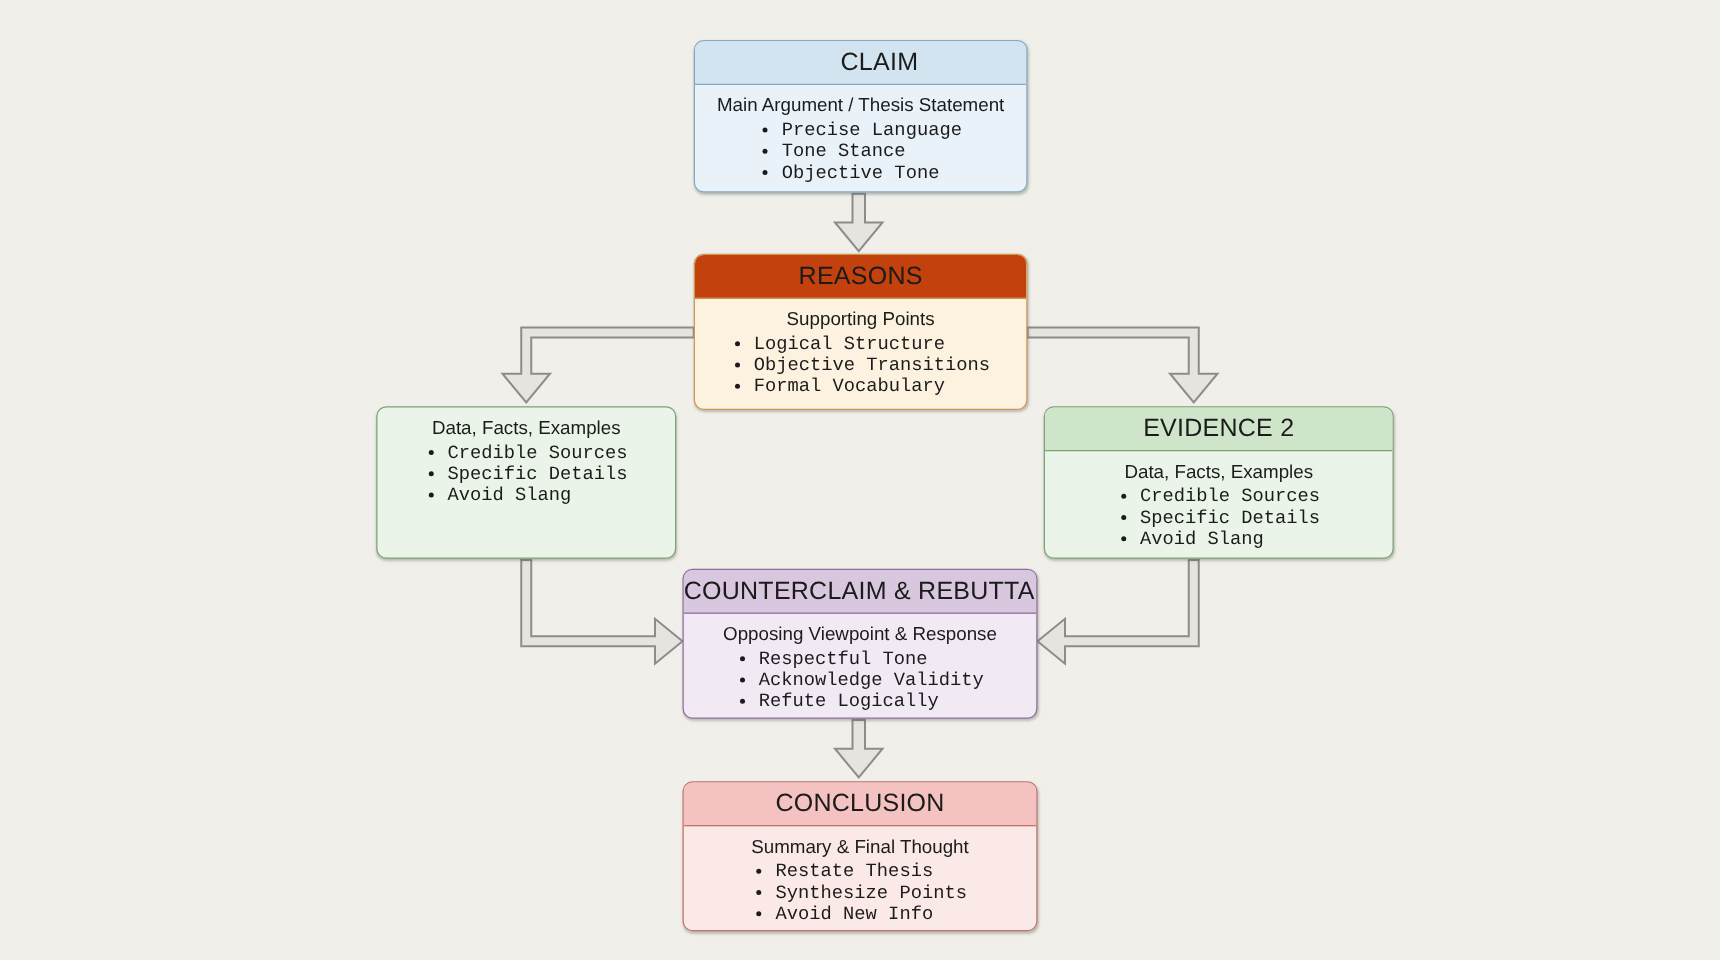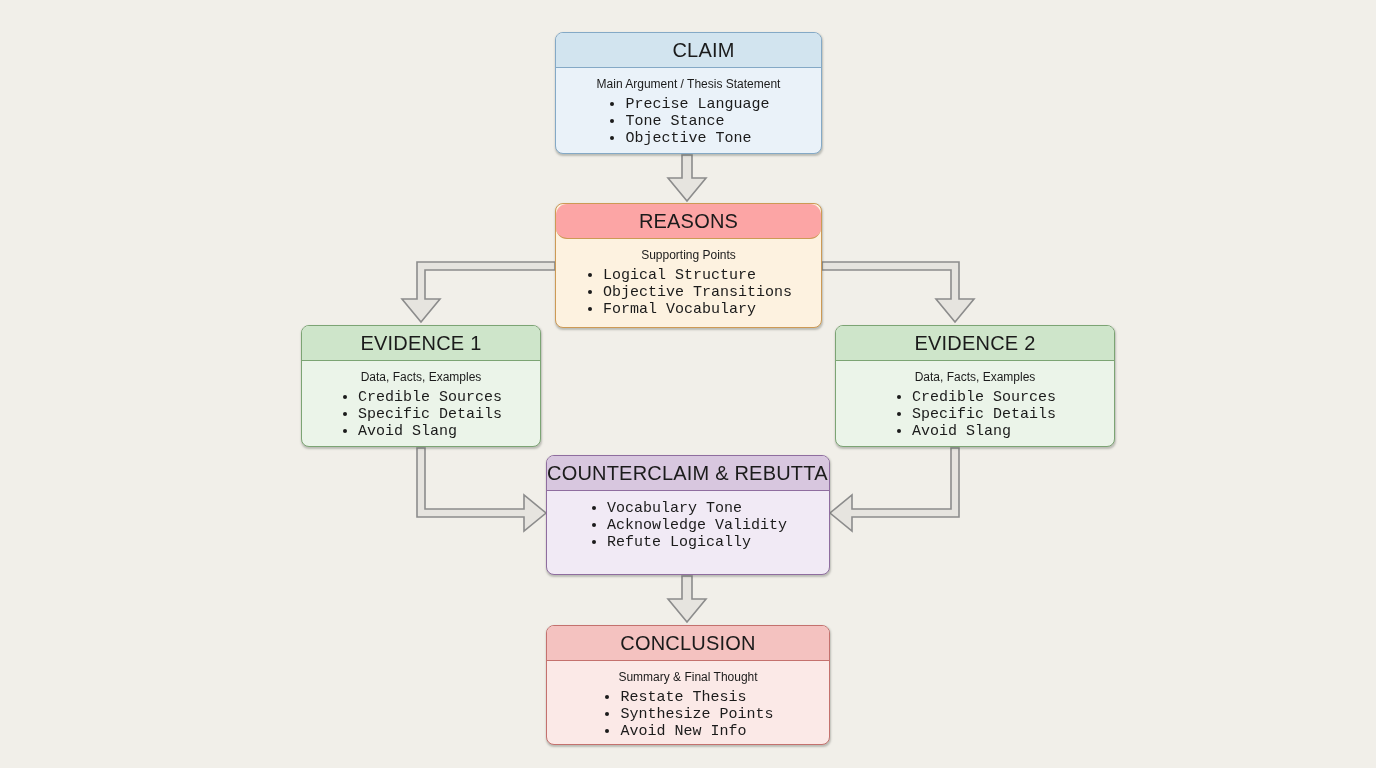--- a/index.html
+++ b/index.html
@@ -40,21 +40,21 @@
     font-size: 20px;
     letter-spacing: 0.2px;
     border-bottom: 1.6px solid #888;
     white-space: nowrap;
   }
   .node-body {
     padding-top: 7px;
     text-align: center;
   }
   .node-subtitle {
-    font-size: 12px;
+    font-size: 15px;
     line-height: 19px;
     white-space: nowrap;
   }
   .node-bullets {
     margin: 2px auto 0;
     padding-left: 18px;
     width: fit-content;
     text-align: left;
     list-style: disc;
   }
@@ -85,33 +85,32 @@
       <div class="node-subtitle">Main Argument / Thesis Statement</div>
       <ul class="node-bullets">
         <li>Precise Language</li>
         <li>Tone Stance</li>
         <li>Objective Tone</li>
       </ul>
     </div>
   </div>
 
   <div class="node" style="left: 555px; top: 203px; width: 267px; height: 125px; border-color: rgb(205, 154, 85); background: rgb(253, 242, 224);">
-    <div class="node-header" style="background: #fca5a5; border-bottom-color: rgb(205, 154, 85); border-radius: 11px;">REASONS</div>
+    <div class="node-header" style="background: #c2410c; border-bottom-color: rgb(205, 154, 85);">REASONS</div>
     <div class="node-body">
       <div class="node-subtitle">Supporting Points</div>
       <ul class="node-bullets">
         <li>Logical Structure</li>
         <li>Objective Transitions</li>
         <li>Formal Vocabulary</li>
       </ul>
     </div>
   </div>
 
   <div class="node" style="left: 301px; top: 325px; width: 240px; height: 122px; border-color: rgb(124, 164, 116); background: rgb(235, 244, 233);">
-    <div class="node-header" style="background: rgb(206, 229, 202); border-bottom-color: rgb(124, 164, 116);">EVIDENCE 1</div>
     <div class="node-body">
       <div class="node-subtitle">Data, Facts, Examples</div>
       <ul class="node-bullets">
         <li>Credible Sources</li>
         <li>Specific Details</li>
         <li>Avoid Slang</li>
       </ul>
     </div>
   </div>
 
@@ -123,22 +122,23 @@
         <li>Credible Sources</li>
         <li>Specific Details</li>
         <li>Avoid Slang</li>
       </ul>
     </div>
   </div>
 
   <div class="node" style="left: 546px; top: 455px; width: 284px; height: 120px; border-color: rgb(143, 109, 159); background: rgb(241, 234, 245);">
     <div class="node-header" style="background: rgb(216, 199, 223); border-bottom-color: rgb(143, 109, 159);">COUNTERCLAIM &amp; REBUTTAL</div>
     <div class="node-body">
+      <div class="node-subtitle">Opposing Viewpoint &amp; Response</div>
       <ul class="node-bullets">
-        <li>Vocabulary Tone</li>
+        <li>Respectful Tone</li>
         <li>Acknowledge Validity</li>
         <li>Refute Logically</li>
       </ul>
     </div>
   </div>
 
   <div class="node" style="left: 546px; top: 625px; width: 284px; height: 120px; border-color: rgb(196, 113, 110); background: rgb(251, 233, 231);">
     <div class="node-header" style="background: rgb(244, 194, 192); border-bottom-color: rgb(196, 113, 110);">CONCLUSION</div>
     <div class="node-body">
       <div class="node-subtitle">Summary &amp; Final Thought</div>

